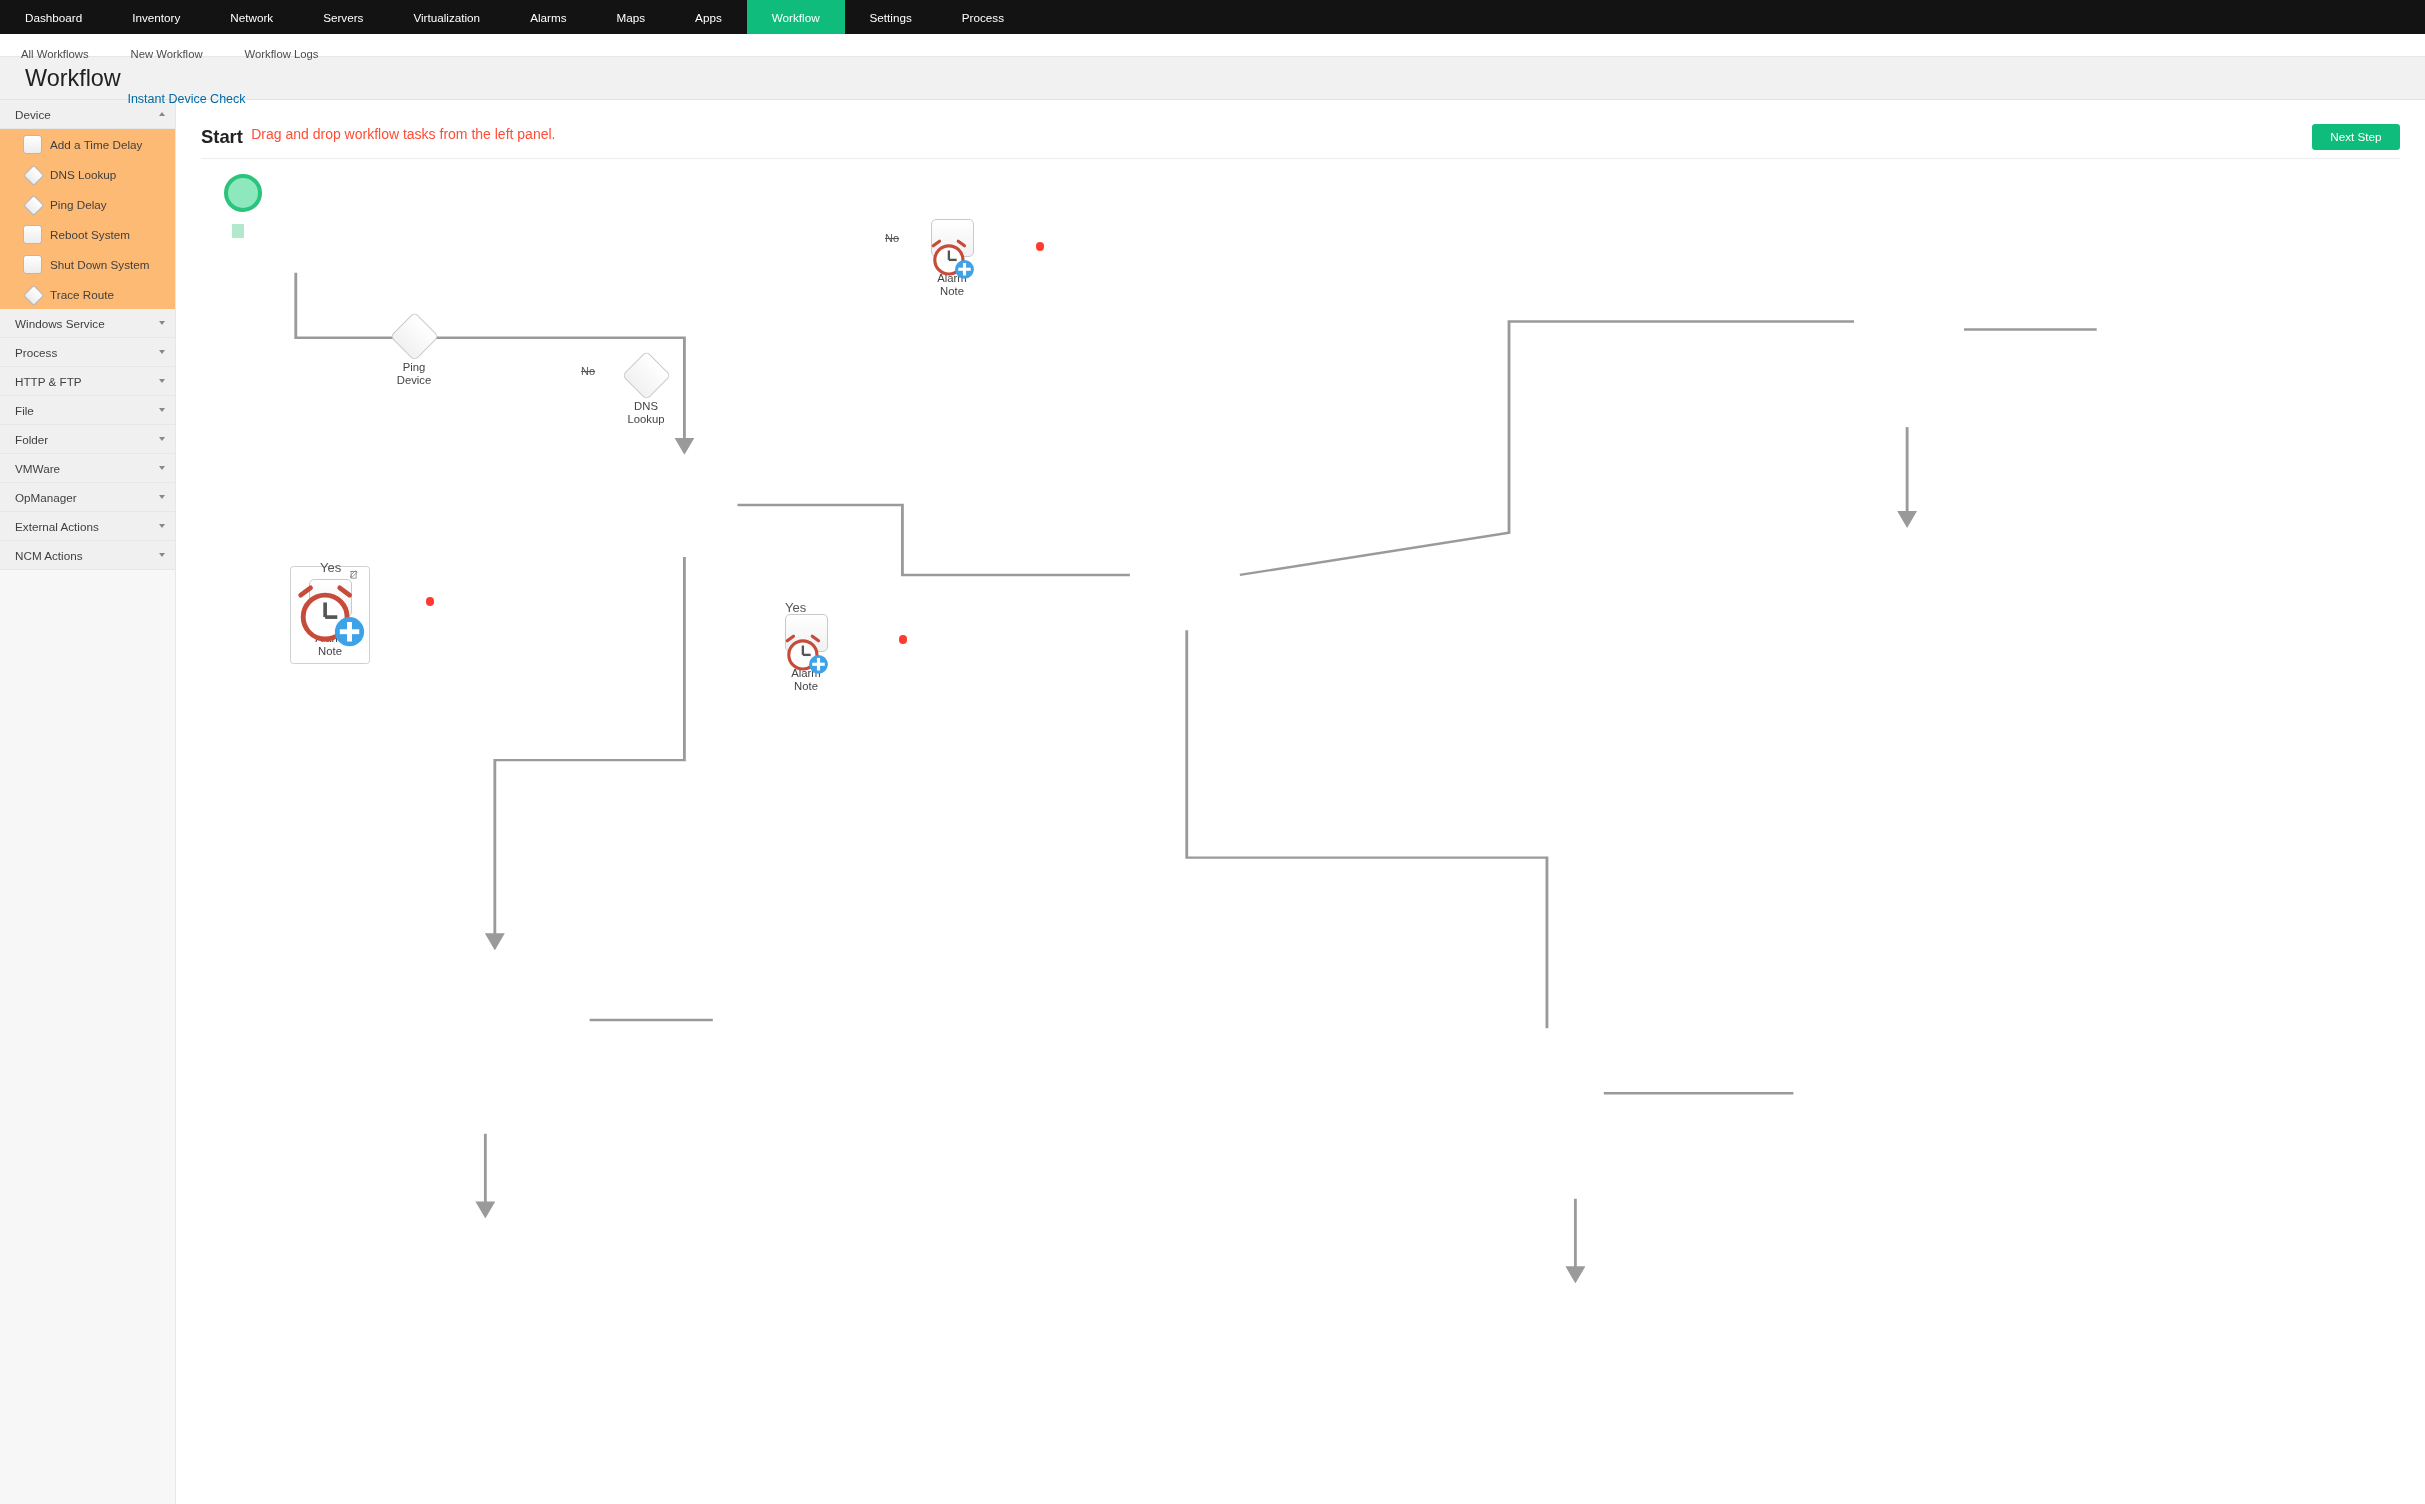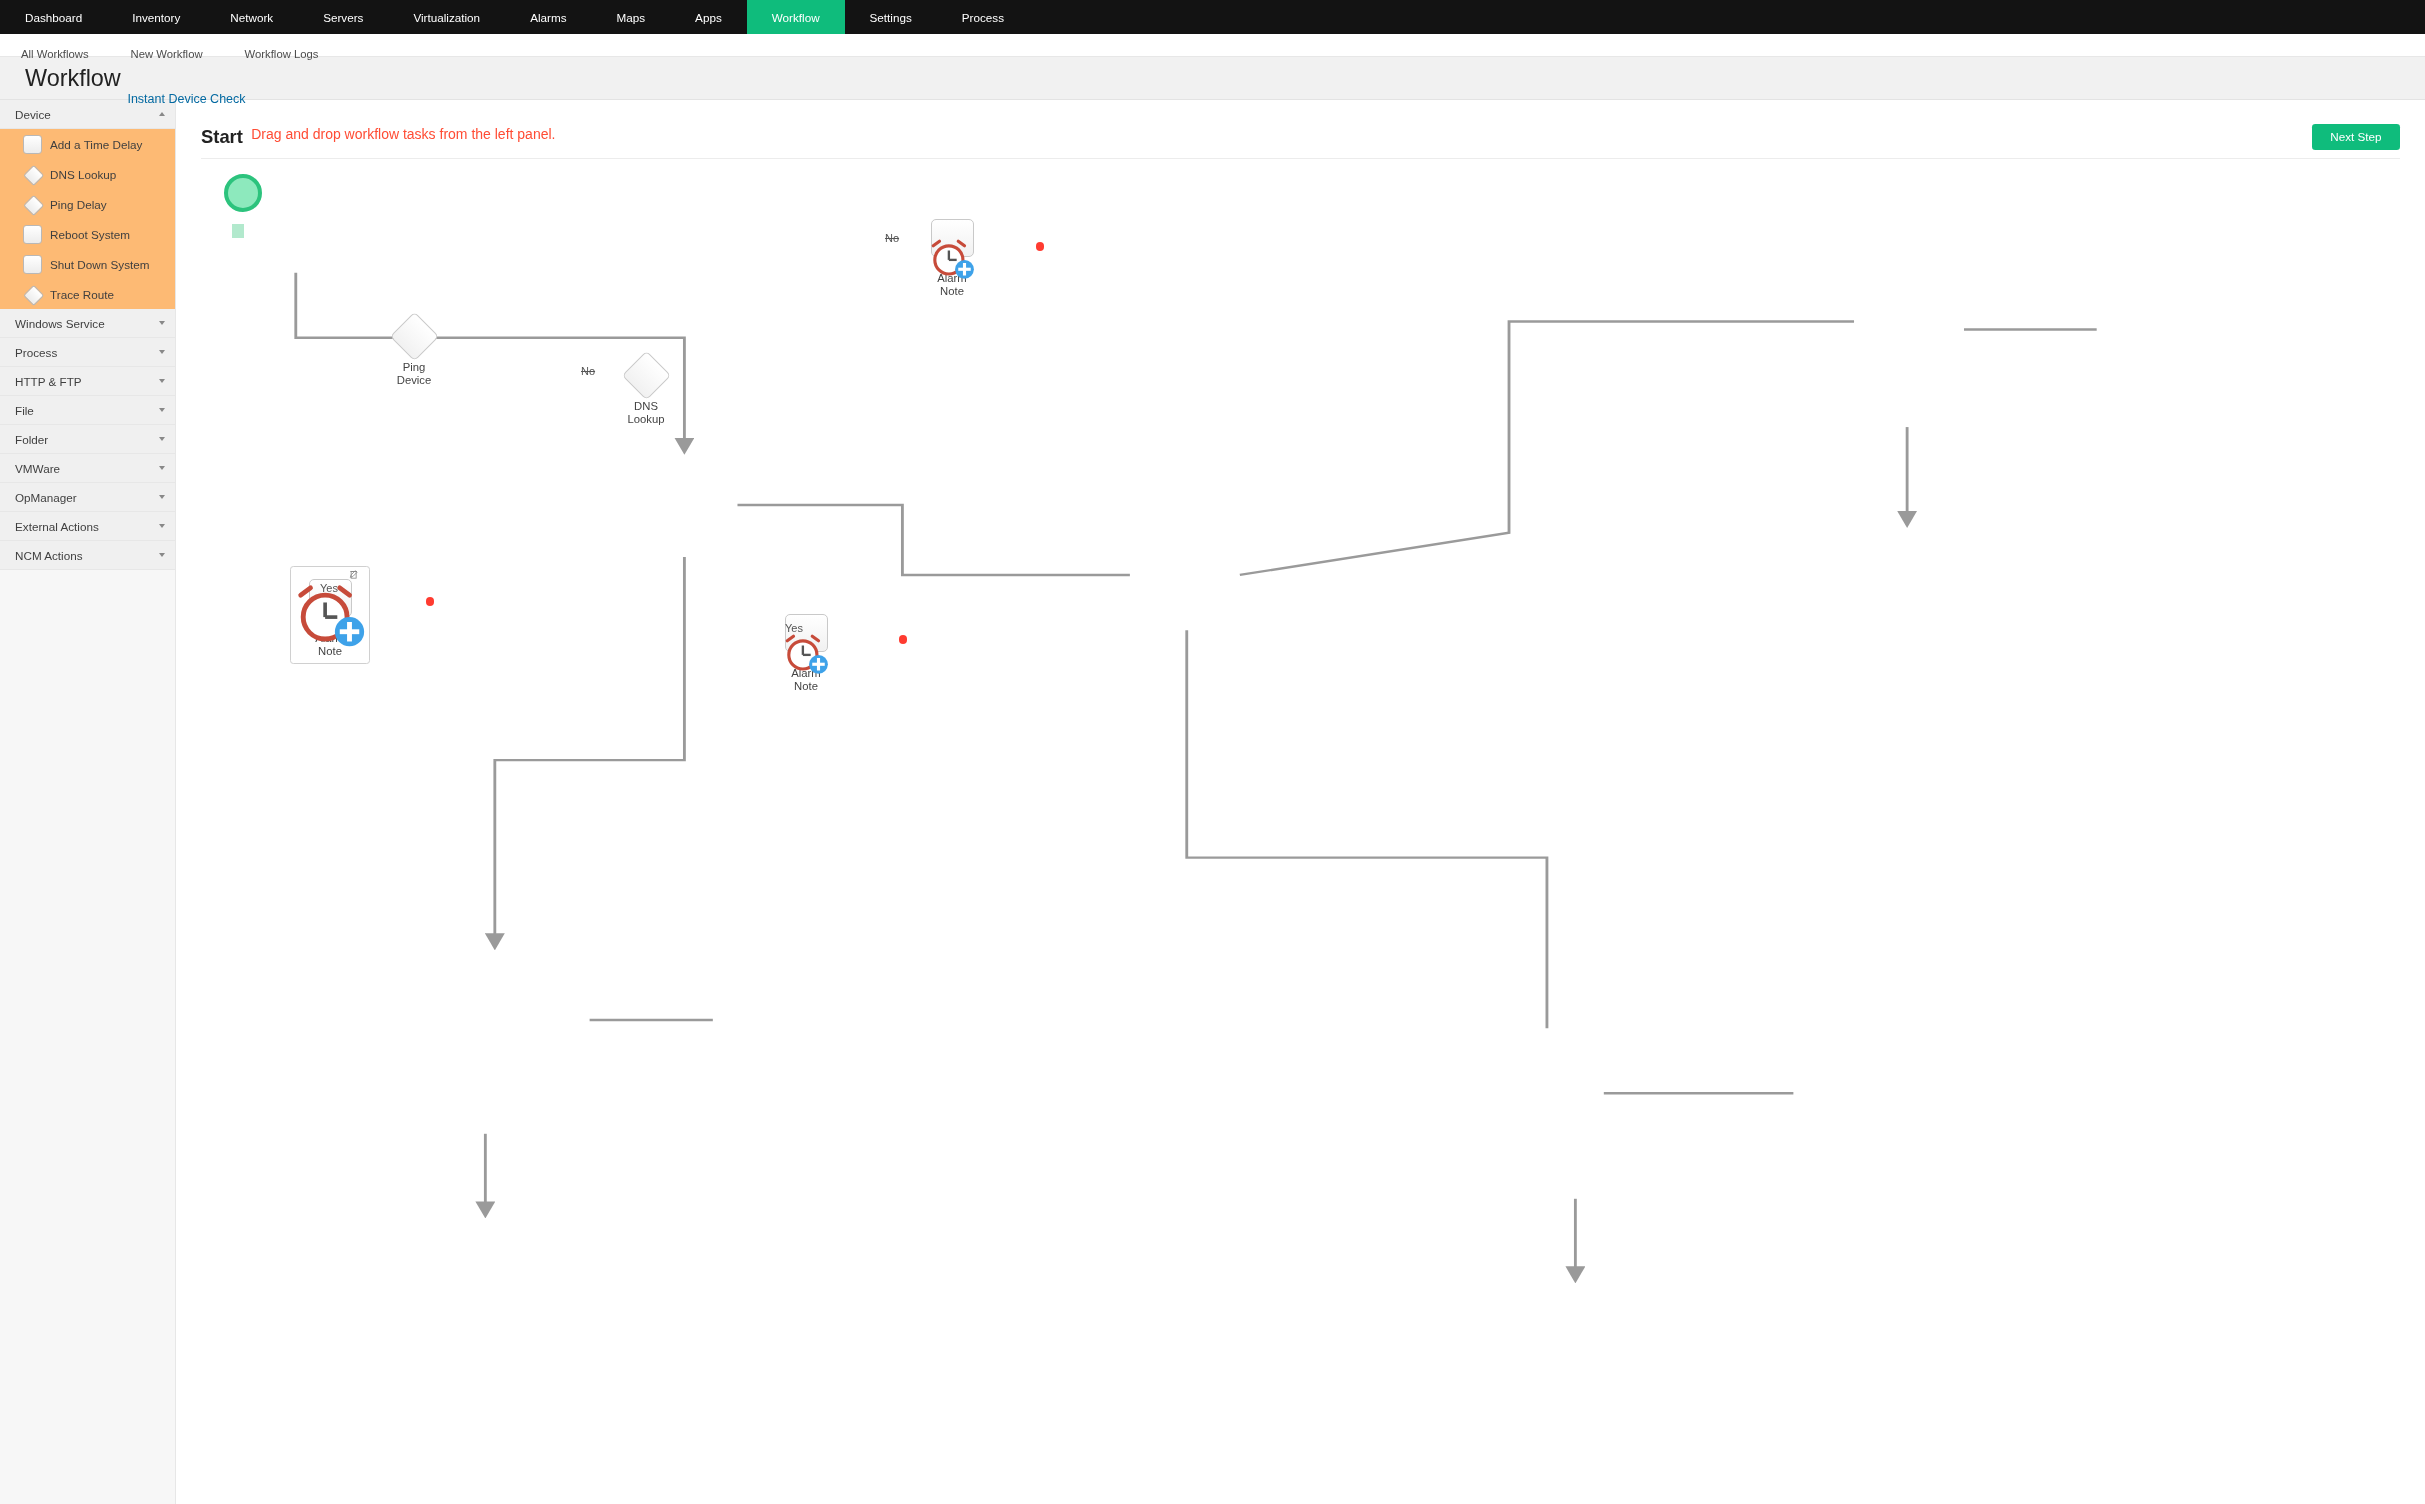--- a/index.html
+++ b/index.html
@@ -110,21 +110,21 @@
   }
 
   .red-dot {
     position: absolute; width: 8.3px; height: 8.3px; border-radius: 50%;
     background: #ff3b30;
   }
 
   .edge-label {
     position: absolute; font-size: 11px; color: #555; text-decoration: line-through;
   }
-  .yes-label { position: absolute; font-size: 11px; color: #555; margin-top: 22px; }
+  .yes-label { position: absolute; font-size: 13px; color: #555; }
 
   
   .selected-node {
     border: 0.8px solid #d0d0d0; background: #fff; border-radius: 3.3px;
     padding: 11.7px 8.3px 5px; width: 80px;
   }
   .selected-node .toolbar {
     position: absolute; top: 1.7px; right: 3.3px; display: flex; gap: 3.3px;
   }
   .mini-icon { width: 10px; height: 10px; display:inline-block; }

